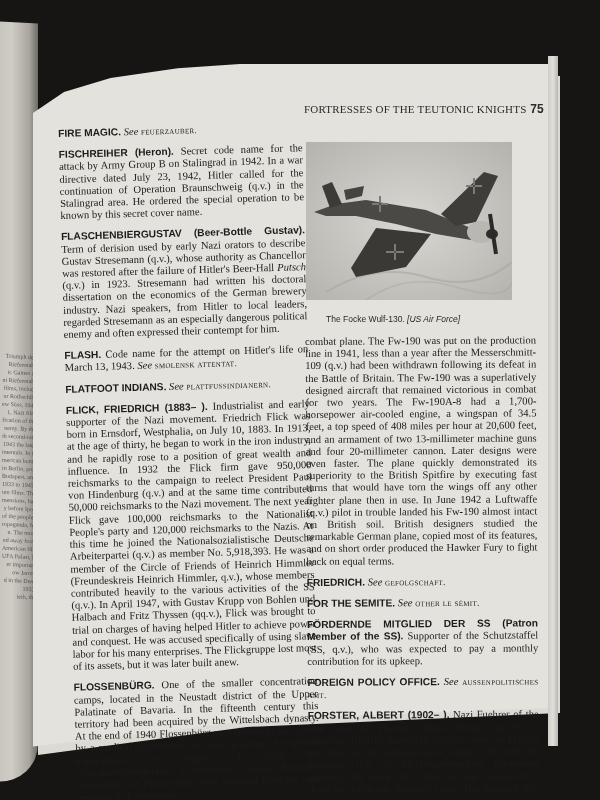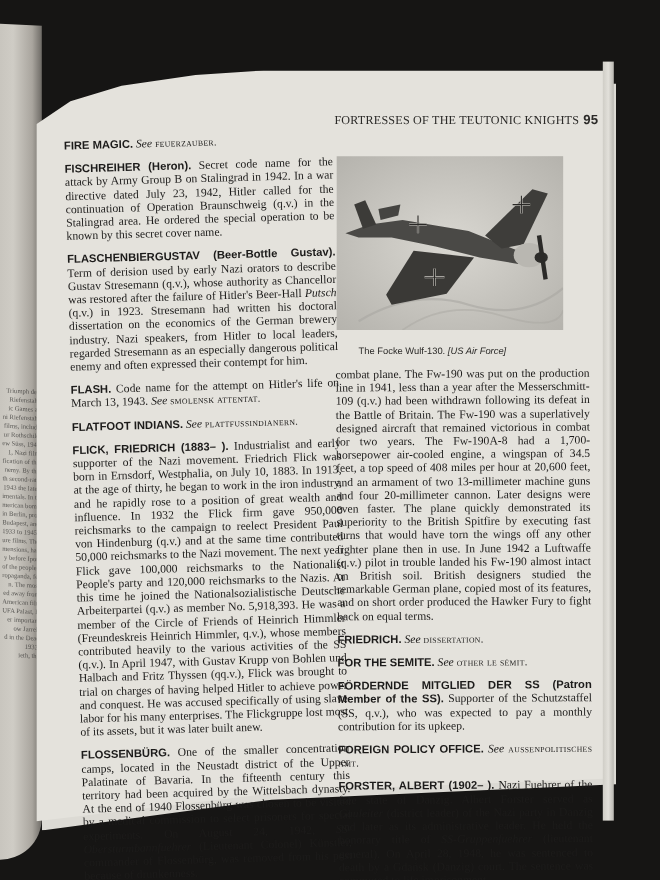--- a/index.html
+++ b/index.html
@@ -96,21 +96,21 @@
       <div style="white-space: nowrap; text-align: right;">ieth, the</div>
     </div>
 </div>
 <div class="page-stack"></div>
 <div class="page"></div>
 <div class="page-edge"></div>
 
 <div class="content">
   <div class="running-head">
     <span>FORTRESSES OF THE TEUTONIC KNIGHTS</span>
-    <span class="folio">95</span>
+    <span class="folio">75</span>
   </div>
 
   <div class="col col-left">
     <p class="entry"><span class="hw">FIRE MAGIC.</span> <span class="see">See</span> <span class="sc">feuerzauber.</span></p>
     <p class="entry"><span class="hw">FISCHREIHER (Heron).</span><span> Secret code name for the attack by Army Group B on Stalingrad in 1942. In a war directive dated July 23, 1942, Hitler called for the continuation of Operation Braunschweig (q.v.) in the Stalingrad area. He ordered the special operation to be known by this secret cover name.</span></p>
     <p class="entry"><span class="hw">FLASCHENBIERGUSTAV (Beer-Bottle Gustav).</span><span> Term of derision used by early Nazi orators to describe Gustav Stresemann (q.v.), whose authority as Chancellor was restored after the failure of Hitler's Beer-Hall </span><span class="it">Putsch</span><span> (q.v.) in 1923. Stresemann had written his doctoral dissertation on the economics of the German brewery industry. Nazi speakers, from Hitler to local leaders, regarded Stresemann as an especially dangerous political enemy and often expressed their contempt for him.</span></p>
     <p class="entry"><span class="hw">FLASH.</span><span> Code name for the attempt on Hitler's life on March 13, 1943. </span><span class="see">See</span> <span class="sc">smolensk attentat.</span></p>
     <p class="entry"><span class="hw">FLATFOOT INDIANS.</span> <span class="see">See</span> <span class="sc">plattfussindianern.</span></p>
     <p class="entry"><span class="hw">FLICK, FRIEDRICH (1883–      ).</span><span> Industrialist and early supporter of the Nazi movement. Friedrich Flick was born in Ernsdorf, Westphalia, on July 10, 1883. In 1913, at the age of thirty, he began to work in the iron industry, and he rapidly rose to a position of great wealth and influence. In 1932 the Flick firm gave 950,000 reichsmarks to the campaign to reelect President Paul von Hindenburg (q.v.) and at the same time contributed 50,000 reichsmarks to the Nazi movement. The next year Flick gave 100,000 reichsmarks to the Nationalist People's party and 120,000 reichsmarks to the Nazis. At this time he joined the Nationalsozialistische Deutsche Arbeiterpartei (q.v.) as member No. 5,918,393. He was a member of the Circle of Friends of Heinrich Himmler (Freundeskreis Heinrich Himmler, q.v.), whose members contributed heavily to the various activities of the SS (q.v.). In April 1947, with Gustav Krupp von Bohlen und Halbach and Fritz Thyssen (qq.v.), Flick was brought to trial on charges of having helped Hitler to achieve power and conquest. He was accused specifically of using slave labor for his many enterprises. The Flickgruppe lost most of its assets, but it was later built anew.</span></p>
     <p class="entry"><span class="hw">FLOSSENBÜRG.</span><span> One of the smaller concentration camps, located in the Neustadt district of the Upper Palatinate of Bavaria. In the fifteenth century this territory had been acquired by the Wittelsbach dynasty. At the end of 1940 Flossenbürg was chosen to be visited by a medical commission to select prisoners for special experiments. On August 24, 1942, </span><span class="it">SS-Obersturmbannfuehrer</span><span> (Lieutenant Colonel) Künstler, commander of Flossenbürg, was removed from his post because of drunkenness.</span></p>
@@ -153,20 +153,20 @@
         <path d="M80 110 L98 110 M89 102 L89 118"></path>
       </g>
     </svg>
   </div>
   <div class="caption">
     <span>The Focke Wulf-130. </span><span class="it">[US Air Force]</span>
   </div>
 
   <div class="col col-right">
     <p class="entry"><span>combat plane. The Fw-190 was put on the production line in 1941, less than a year after the Messerschmitt-109 (q.v.) had been withdrawn following its defeat in the Battle of Britain. The Fw-190 was a superlatively designed aircraft that remained victorious in combat for two years. The Fw-190A-8 had a 1,700-horsepower air-cooled engine, a wingspan of 34.5 feet, a top speed of 408 miles per hour at 20,600 feet, and an armament of two 13-millimeter machine guns and four 20-millimeter cannon. Later designs were even faster. The plane quickly demonstrated its superiority to the British Spitfire by executing fast turns that would have torn the wings off any other fighter plane then in use. In June 1942 a Luftwaffe (q.v.) pilot in trouble landed his Fw-190 almost intact on British soil. British designers studied the remarkable German plane, copied most of its features, and on short order produced the Hawker Fury to fight back on equal terms.</span></p>
-    <p class="entry"><span class="hw">FRIEDRICH.</span><span> </span><span class="see">See</span> <span class="sc">dissertation.</span></p>
+    <p class="entry"><span class="hw">FRIEDRICH.</span><span> </span><span class="see">See</span> <span class="sc">gefolgschaft.</span></p>
     <p class="entry"><span class="hw">FOR THE SEMITE.</span><span> </span><span class="see">See</span> <span class="sc">other le sémit.</span></p>
     <p class="entry"><span class="hw">FÖRDERNDE MITGLIED DER SS (Patron Member of the SS).</span><span> Supporter of the Schutzstaffel (SS, q.v.), who was expected to pay a monthly contribution for its upkeep.</span></p>
     <p class="entry"><span class="hw">FOREIGN POLICY OFFICE.</span><span> </span><span class="see">See</span> <span class="sc">aussenpolitisches amt.</span></p>
     <p class="entry"><span class="hw">FORSTER, ALBERT (1902–      ).</span><span> Nazi Fuehrer of the free state of Danzig. Albert Forster served as </span><span class="it">Gauleiter</span><span> (district leader) of the Nazi party in Danzig and later as its administrative leader. He held the honorary title of </span><span class="it">SS-Gruppenfuehrer</span><span> (lieutenant general). On April 28, 1948, he was sentenced to death by a Gdańsk (Danzig) court. The sentence was commuted to life imprisonment.</span></p>
 
   </div>
 </div>
 
 </body></html>

